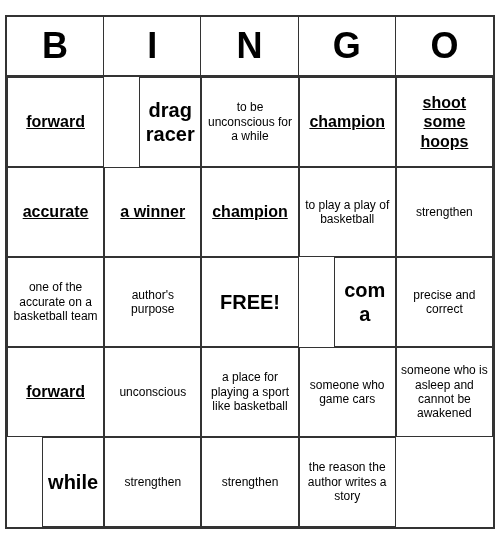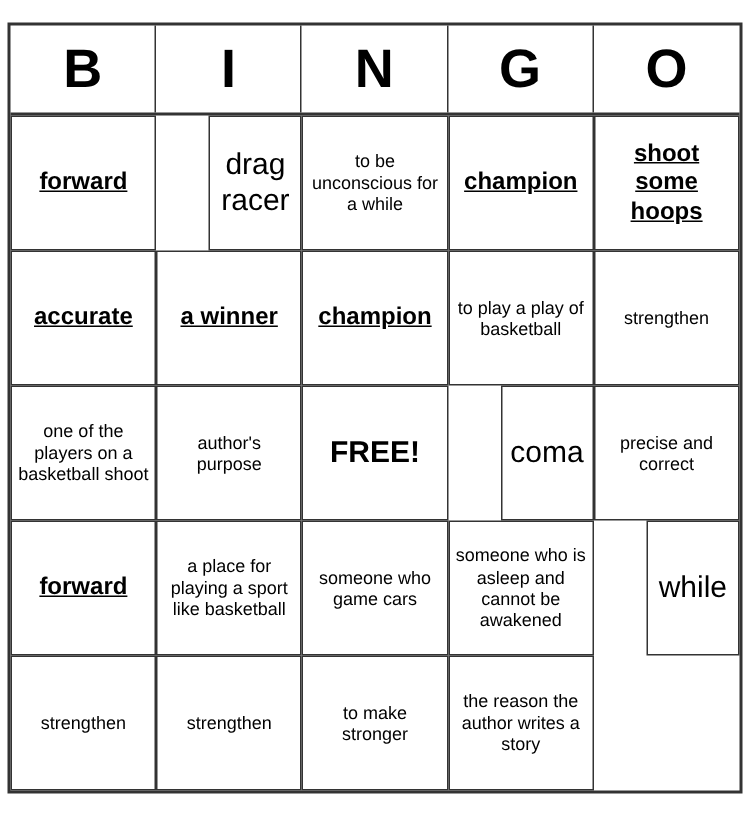--- a/index.html
+++ b/index.html
@@ -42,21 +42,21 @@
       align-items: center;
       justify-content: center;
       text-align: center;
       padding: 4px;
       font-size: 12px;
       line-height: 1.2;
       word-break: break-word;
     }
     .bingo-cell.large-text {
       font-size: 20px;
-      font-weight: normal;
+      font-weight: bold;
       margin-left: 35px;
     }
     .bingo-cell.medium-text {
       font-size: 16px;
       font-weight: bold;
       text-decoration: underline;
     }
     .bingo-cell.free-cell {
       font-size: 20px;
       font-weight: bold;
@@ -77,28 +77,28 @@
   <div class="bingo-cell medium-text">forward</div>
       <div class="bingo-cell large-text">drag racer</div>
       <div class="bingo-cell">to be unconscious for a while</div>
       <div class="bingo-cell medium-text">champion</div>
       <div class="bingo-cell medium-text">shoot some hoops</div>
       <div class="bingo-cell medium-text">accurate</div>
       <div class="bingo-cell medium-text">a winner</div>
       <div class="bingo-cell medium-text">champion</div>
       <div class="bingo-cell">to play a play of basketball</div>
       <div class="bingo-cell">strengthen</div>
-      <div class="bingo-cell">one of the players on a basketball shoot</div>
+      <div class="bingo-cell">one of the accurate on a basketball team</div>
       <div class="bingo-cell">author's purpose</div>
       <div class="bingo-cell free-cell">FREE!</div>
       <div class="bingo-cell large-text">coma</div>
       <div class="bingo-cell">precise and correct</div>
       <div class="bingo-cell medium-text">forward</div>
+      <div class="bingo-cell">unconscious</div>
       <div class="bingo-cell">a place for playing a sport like basketball</div>
       <div class="bingo-cell">someone who game cars</div>
       <div class="bingo-cell">someone who is asleep and cannot be awakened</div>
       <div class="bingo-cell large-text">while</div>
       <div class="bingo-cell">strengthen</div>
       <div class="bingo-cell">strengthen</div>
-      <div class="bingo-cell">to make stronger</div>
       <div class="bingo-cell">the reason the author writes a story</div>
     </div>
 </div>
 
 </body></html>

